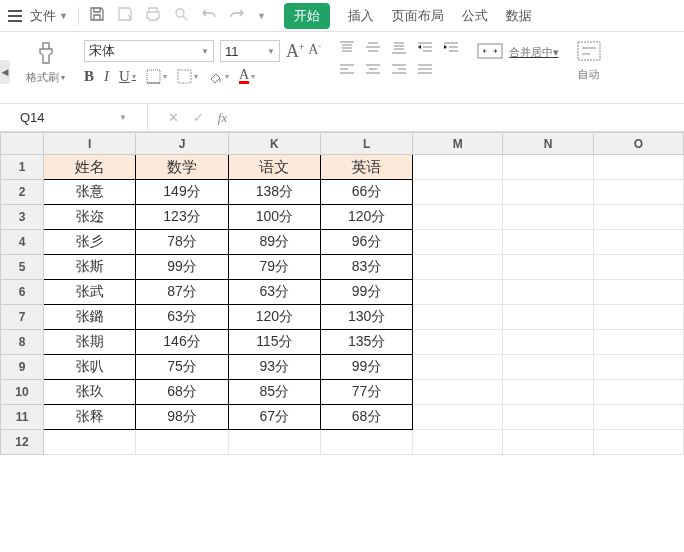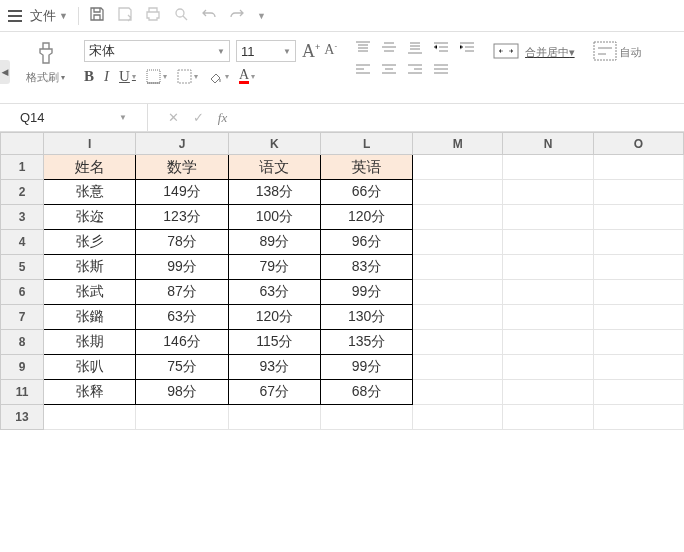--- a/index.html
+++ b/index.html
@@ -23,21 +23,21 @@
 .collapse-handle { position: absolute; left: 0; top: 28px; background: #e8e8e8; width: 10px; height: 24px; display: flex; align-items: center; justify-content: center; font-size: 9px; color: #666; cursor: pointer; border-radius: 0 3px 3px 0; }
 .ribbon-group { display: flex; flex-direction: column; align-items: center; padding: 2px 10px; height: 100%; }
 .painter-ic { width: 26px; height: 30px; display: flex; align-items: center; justify-content: center; }
 .painter-lbl { font-size: 11px; color: #777; margin-top: 2px; display: flex; align-items: center; gap: 2px; }
 .ribbon-sep { width: 1px; background: #e5e5e5; margin: 6px 0; }
 
 .font-block { display: flex; flex-direction: column; gap: 6px; padding: 4px 8px; }
 .font-row1 { display: flex; align-items: center; gap: 6px; }
 .combo { border: 1px solid #ccc; height: 22px; display: flex; align-items: center; padding: 0 4px; justify-content: space-between; background: #fff; }
 .combo .chev { font-size: 8px; color: #888; }
-.font-name { width: 146px; }
+.font-name { width: 130px; }
 .font-size { width: 60px; }
 .aa { display: flex; gap: 4px; }
 .aa span { font-family: serif; cursor: pointer; color: #666; }
 .aplus { font-size: 18px; } .aplus sup { font-size: 9px; }
 .aminus { font-size: 14px; } .aminus sup { font-size: 8px; }
 .font-row2 { display: flex; align-items: center; gap: 10px; }
 .font-row2 > * { cursor: pointer; color: #555; }
 .bold { font-weight: bold; font-family: serif; font-size: 15px; }
 .italic { font-style: italic; font-family: serif; font-size: 15px; }
 .uline { text-decoration: underline; font-family: serif; font-size: 15px; display: flex; align-items: center; }
@@ -47,21 +47,21 @@
 .fill, .fcolor { display: flex; align-items: center; }
 
 .align-block { display: flex; flex-direction: column; gap: 6px; padding: 4px 8px; }
 .align-row { display: flex; gap: 8px; }
 .align-row span { width: 18px; height: 16px; display: flex; align-items: center; justify-content: center; cursor: pointer; }
 .align-row svg { width: 16px; height: 14px; }
 
 .merge-block { display: flex; align-items: center; justify-content: flex-end; padding: 4px 8px; gap: 6px; text-decoration: underline; }
 .merge-ic svg { width: 26px; height: 22px; }
 .merge-lbl { font-size: 11px; color: #777; display: flex; align-items: center; }
-.wrap-block { display: flex; flex-direction: row; align-items: center; justify-content: flex-end; padding: 4px 8px; gap: 2px; }
+.wrap-block { display: flex; flex-direction: column; align-items: center; justify-content: flex-end; padding: 4px 8px; gap: 2px; }
 .wrap-block svg { width: 26px; height: 22px; }
 
 
 .fx-bar { display: flex; align-items: center; height: 28px; border-bottom: 1px solid #ddd; }
 .name-box { width: 148px; border-right: 1px solid #ddd; display: flex; align-items: center; padding: 0 20px; height: 100%; justify-content: space-between; }
 .name-box .chev { font-size: 8px; color: #999; }
 .fx-icons { display: flex; align-items: center; gap: 14px; padding: 0 20px; color: #bbb; }
 .fx-icons span { cursor: pointer; }
 .fx-label { font-style: italic; font-family: serif; color: #888; }
 .fx-input { flex: 1; height: 100%; border: none; outline: none; padding: 0 6px; }
@@ -106,20 +106,27 @@
           <circle cx="7" cy="7" r="4" fill="none" stroke="#777" stroke-width="1.3"></circle>
           <path stroke="#777" stroke-width="1.3" d="M10 10l4 4"></path>
         </svg></span>
     <span style="opacity:.5"><svg viewBox="0 0 16 16">
           <path fill="none" stroke="#777" stroke-width="1.3" d="M5 4L2 7l3 3 M2 7h8a4 4 0 014 4"></path>
         </svg></span>
     <span style="opacity:.5"><svg viewBox="0 0 16 16">
           <path fill="none" stroke="#777" stroke-width="1.3" d="M11 4l3 3-3 3 M14 7H6a4 4 0 00-4 4"></path>
         </svg></span>
     <span class="chev" style="font-size:9px;color:#999">▼</span>
+  </div>
+  <div class="tabs">
+    <div class="tab active">开始</div>
+    <div class="tab">插入</div>
+    <div class="tab">页面布局</div>
+    <div class="tab">公式</div>
+    <div class="tab">数据</div>
   </div>
 </div>
 
 <div class="ribbon">
   <div class="collapse-handle">◀</div>
   <div style="width:16px"></div>
 
   <div class="ribbon-group">
     <div class="painter-ic">
       <svg viewBox="0 0 24 24" width="24" height="28">
@@ -371,31 +378,41 @@
           <th class="row-h">9</th>
           <td class="cell dat">张叭</td>
           <td class="cell dat">75分</td>
           <td class="cell dat">93分</td>
           <td class="cell dat">99分</td>
           <td class="cell"></td>
           <td class="cell"></td>
           <td class="cell"></td>
         </tr>
         <tr>
+          <th class="row-h">10</th>
+          <td class="cell dat">张玖</td>
+          <td class="cell dat">68分</td>
+          <td class="cell dat">85分</td>
+          <td class="cell dat">77分</td>
+          <td class="cell"></td>
+          <td class="cell"></td>
+          <td class="cell"></td>
+        </tr>
+        <tr>
           <th class="row-h">11</th>
           <td class="cell dat">张释</td>
           <td class="cell dat">98分</td>
           <td class="cell dat">67分</td>
           <td class="cell dat">68分</td>
           <td class="cell"></td>
           <td class="cell"></td>
           <td class="cell"></td>
         </tr>
         <tr>
-          <th class="row-h">13</th>
+          <th class="row-h">12</th>
           <td class="cell"></td>
           <td class="cell"></td>
           <td class="cell"></td>
           <td class="cell"></td>
           <td class="cell"></td>
           <td class="cell"></td>
           <td class="cell"></td>
         </tr>
       </tbody>
     </table>

